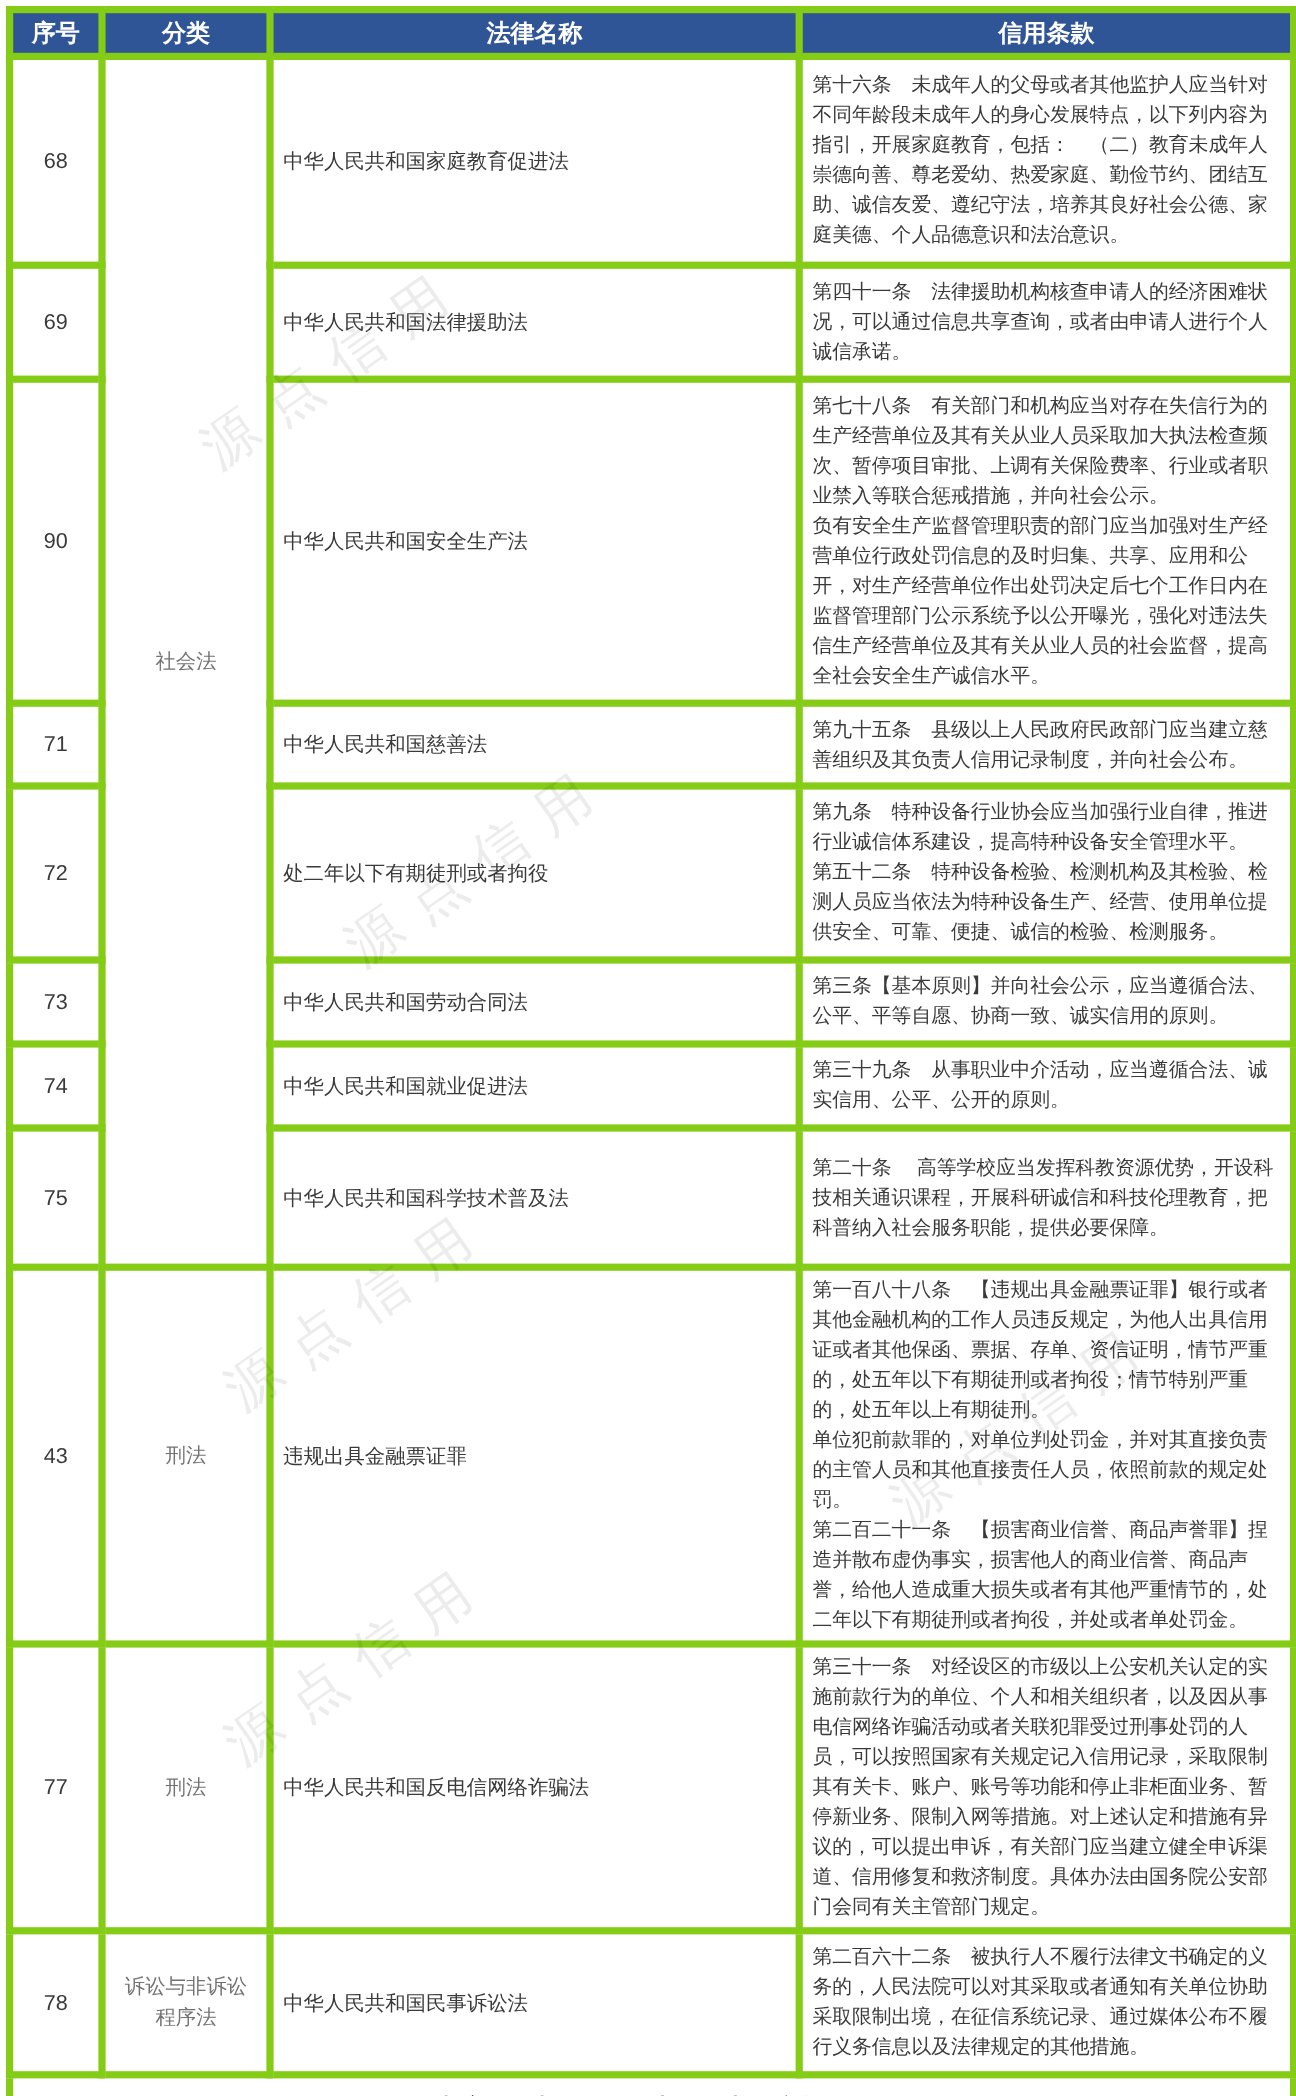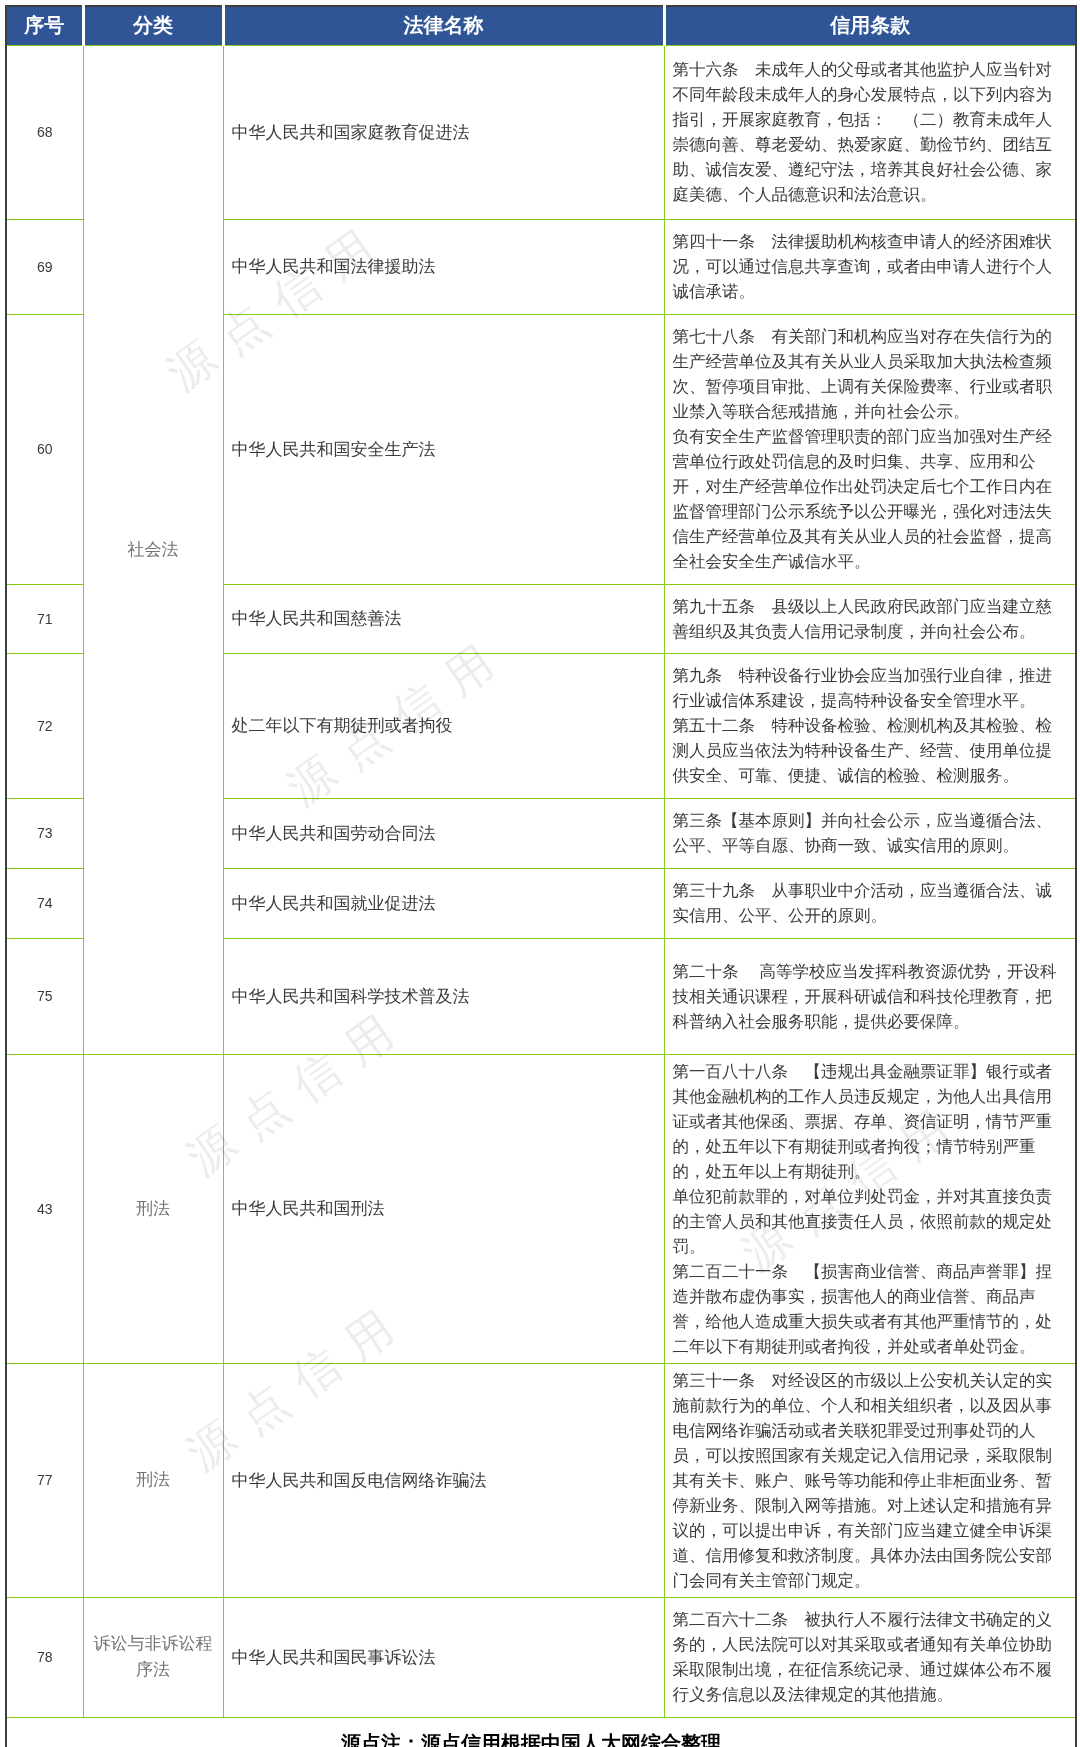--- a/index.html
+++ b/index.html
@@ -16,33 +16,33 @@
     background: #ffffff;
     overflow: hidden;
   }
   table.laws {
     width: 1070px;
     table-layout: fixed;
     border-collapse: collapse;
     border: 2px solid #3f3f3f;
     background: transparent;
   }
-  td, th { border: 1px solid #84cc16; vertical-align: middle; }
+  td, th { border: 6px solid #84cc16; vertical-align: middle; }
   th {
     background: #2f5597;
     color: #ffffff;
     font-size: 20px;
     font-weight: bold;
     text-align: center;
     height: 39px;
   }
   th + th { border-left: 3px solid #ffffff; }
   td.no {
     text-align: center;
-    font-size: 14px;
+    font-size: 18px;
     color: #3a3a3a;
   }
   td.cat {
     text-align: center;
     font-size: 17px;
     color: #737373;
     padding: 0 8px;
     line-height: 26px;
   }
   td.law {
@@ -118,21 +118,21 @@
       <td class="clause">第十六条　未成年人的父母或者其他监护人应当针对不同年龄段未成年人的身心发展特点，以下列内容为指引，开展家庭教育，包括：　（二）教育未成年人崇德向善、尊老爱幼、热爱家庭、勤俭节约、团结互助、诚信友爱、遵纪守法，培养其良好社会公德、家庭美德、个人品德意识和法治意识。</td>
     </tr>
 
     <tr style="height:95px">
       <td class="no">69</td>
       <td class="law">中华人民共和国法律援助法</td>
       <td class="clause">第四十一条　法律援助机构核查申请人的经济困难状况，可以通过信息共享查询，或者由申请人进行个人诚信承诺。</td>
     </tr>
 
     <tr style="height:270px">
-      <td class="no">60</td>
+      <td class="no">90</td>
       <td class="law">中华人民共和国安全生产法</td>
       <td class="clause">第七十八条　有关部门和机构应当对存在失信行为的生产经营单位及其有关从业人员采取加大执法检查频次、暂停项目审批、上调有关保险费率、行业或者职业禁入等联合惩戒措施，并向社会公示。
 负有安全生产监督管理职责的部门应当加强对生产经营单位行政处罚信息的及时归集、共享、应用和公开，对生产经营单位作出处罚决定后七个工作日内在监督管理部门公示系统予以公开曝光，强化对违法失信生产经营单位及其有关从业人员的社会监督，提高全社会安全生产诚信水平。</td>
     </tr>
 
     <tr style="height:69px">
       <td class="no">71</td>
       <td class="law">中华人民共和国慈善法</td>
       <td class="clause">第九十五条　县级以上人民政府民政部门应当建立慈善组织及其负责人信用记录制度，并向社会公布。</td>
     </tr>
@@ -158,21 +158,21 @@
 
     <tr style="height:116px">
       <td class="no">75</td>
       <td class="law">中华人民共和国科学技术普及法</td>
       <td class="clause">第二十条　 高等学校应当发挥科教资源优势，开设科技相关通识课程，开展科研诚信和科技伦理教育，把科普纳入社会服务职能，提供必要保障。</td>
     </tr>
 
     <tr style="height:299px">
       <td class="no">43</td>
       <td class="cat">刑法</td>
-      <td class="law">中华人民共和国刑法</td>
+      <td class="law">违规出具金融票证罪</td>
       <td class="clause">第一百八十八条　【违规出具金融票证罪】银行或者其他金融机构的工作人员违反规定，为他人出具信用证或者其他保函、票据、存单、资信证明，情节严重的，处五年以下有期徒刑或者拘役；情节特别严重的，处五年以上有期徒刑。
 单位犯前款罪的，对单位判处罚金，并对其直接负责的主管人员和其他直接责任人员，依照前款的规定处罚。
 第二百二十一条　【损害商业信誉、商品声誉罪】捏造并散布虚伪事实，损害他人的商业信誉、商品声誉，给他人造成重大损失或者有其他严重情节的，处二年以下有期徒刑或者拘役，并处或者单处罚金。</td>
     </tr>
 
     <tr style="height:216px">
       <td class="no">77</td>
       <td class="cat">刑法</td>
       <td class="law">中华人民共和国反电信网络诈骗法</td>
       <td class="clause">第三十一条　对经设区的市级以上公安机关认定的实施前款行为的单位、个人和相关组织者，以及因从事电信网络诈骗活动或者关联犯罪受过刑事处罚的人员，可以按照国家有关规定记入信用记录，采取限制其有关卡、账户、账号等功能和停止非柜面业务、暂停新业务、限制入网等措施。对上述认定和措施有异议的，可以提出申诉，有关部门应当建立健全申诉渠道、信用修复和救济制度。具体办法由国务院公安部门会同有关主管部门规定。</td>

